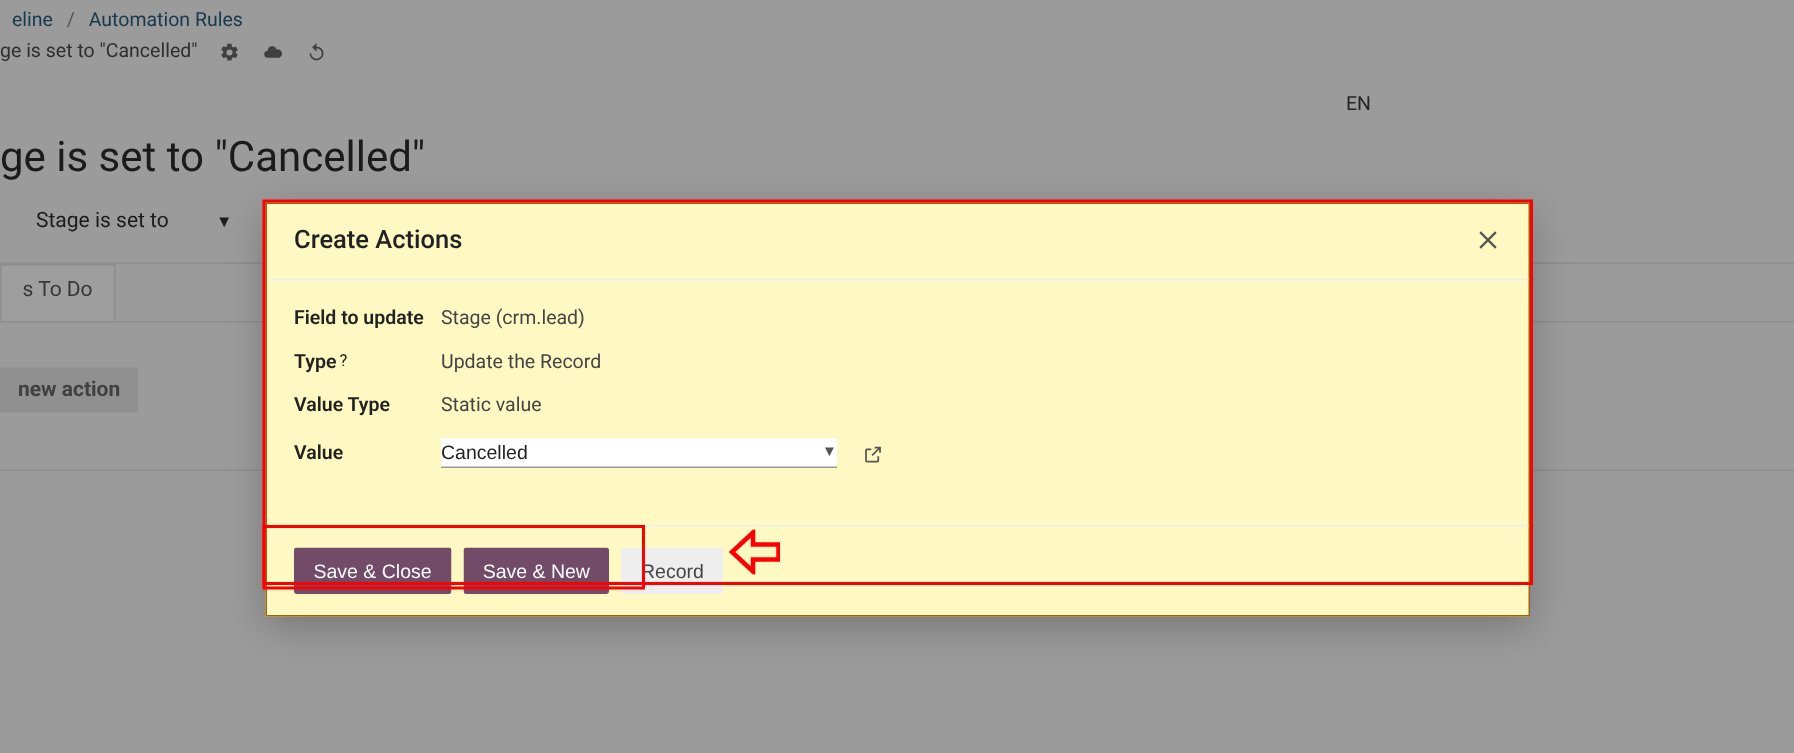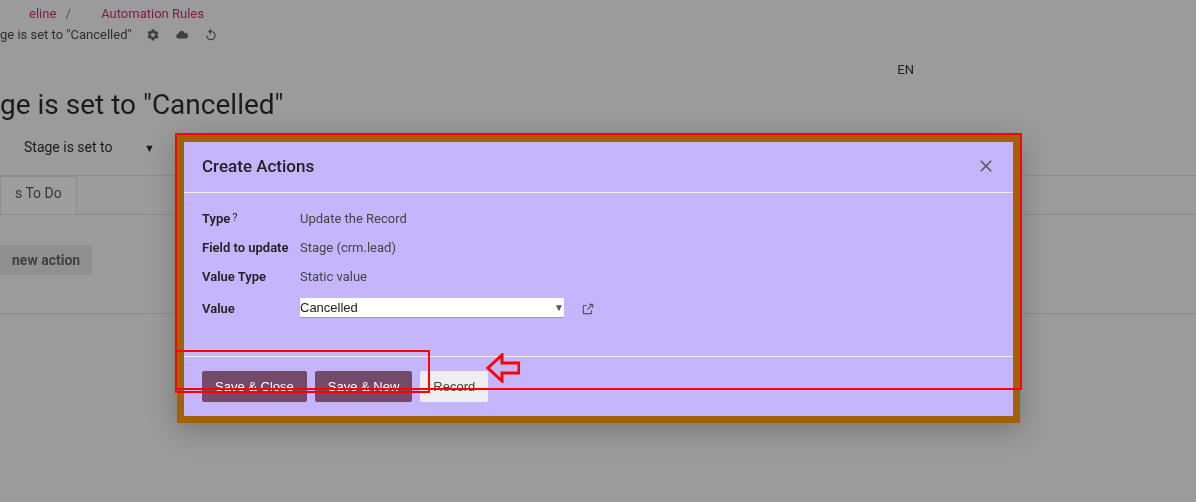--- a/index.html
+++ b/index.html
@@ -1,33 +1,33 @@
 <!DOCTYPE html>
 <html><head>
 <meta charset="utf-8">
 <style>
   * { box-sizing: border-box; }
   html, body { margin: 0; padding: 0; width: 1196px; height: 502px; font-family: -apple-system, "Segoe UI", Roboto, "Helvetica Neue", Arial, sans-serif; font-size: 14px; background: #f9f9f9; color: #111; overflow: hidden; }
   .bg-page { position: absolute; inset: 0; }
   .bg-breadcrumb { padding: 6px 8px; font-size: 13px; color: #333; }
   .bg-breadcrumb .sep { padding: 0 6px; color: #777; }
-  .bg-breadcrumb a { color: #be185d; margin-left: 21px; }
+  .bg-breadcrumb a { color: #0c4a6e; }
   .bg-subline { padding: 0 0 6px 0; font-size: 13px; color: #333; display:flex; align-items:center; gap:14px;}
   .bg-subline .icon { color:#555; display:inline-flex;}
   .bg-title { font-size: 28px; font-weight: 400; padding: 40px 0 16px 0; }
   .bg-cfg { font-size: 14px; padding: 2px 0 20px 0;}
   .bg-cfg .label { margin-right: 28px; margin-left: 24px; }
   .bg-cfg .caret { display:inline-block; margin-right:18px; font-size:11px;}
   .bg-tabs { border-top: 1px solid #e0e0e0; border-bottom: 1px solid #e0e0e0; height: 40px; display:flex;}
   .bg-tab { padding: 8px 14px; font-size: 14px; color:#444; border:1px solid #e0e0e0; border-bottom:none; background:#fff;}
   .bg-action-btn { margin: 30px 0; padding: 7px 12px; background:#e6e6e6; color:#555; display:inline-block; font-size:14px;font-weight:bold;}
   .bg-hr { border-top:1px solid #e0e0e0; margin-top: 8px; }
   .lang-badge { position:absolute; right: 282px; top: 62px; font-size:13px; color:#222;}
   .dim-overlay { position:absolute; inset:0; background: rgba(40,40,40,0.45); }
-  .modal { position:absolute; left:177px; top:135px; width:843px; background:#c4b5fd; border:7px solid #a16207; box-shadow: 0 6px 26px rgba(0,0,0,0.25);}
+  .modal { position:absolute; left:177px; top:135px; width:843px; background:#fef9c3; border:1px solid #a16207; box-shadow: 0 6px 26px rgba(0,0,0,0.25);}
   .modal-header { display:flex; align-items:center; justify-content:space-between; padding: 14px 18px 16px 18px;}
   .modal-title { font-size: 17px; font-weight:500; color:#222;}
   .modal-close { cursor:pointer; color:#555; }
   .modal-hr { border-top:1px solid #eee; }
   .modal-body { padding: 18px 18px 24px 18px; }
   .form-row { display:flex; align-items:center; margin-bottom: 14px; }
   .form-row .flabel { width: 98px; font-weight:600; color:#222; font-size:13px;}
   .form-row .fval { color:#444; font-size:13px;}
   .q { font-weight:400; font-size:11px; vertical-align: top; margin-left:2px;}
   .value-row .fval { position:relative; }
@@ -98,29 +98,29 @@
     <div class="modal-close">
       <svg width="18" height="18" viewBox="0 0 24 24">
           <path stroke="#555" stroke-width="2" fill="none" d="M5 5l14 14M19 5L5 19"></path>
         </svg>
     </div>
   </div>
   <div class="modal-hr"></div>
 
   <div class="modal-body">
     <div class="form-row">
+      <div class="flabel">Field to update</div>
+      <div class="fval">Stage (crm.lead)</div>
+    </div>
+
+    <div class="form-row">
       <div class="flabel">
         <span>Type</span><span class="q">?</span>
       </div>
       <div class="fval">Update the Record</div>
-    </div>
-
-    <div class="form-row">
-      <div class="flabel">Field to update</div>
-      <div class="fval">Stage (crm.lead)</div>
     </div>
 
     <div class="form-row">
       <div class="flabel">Value Type</div>
       <div class="fval">Static value</div>
     </div>
 
     <div class="form-row value-row">
       <div class="flabel">Value</div>
       <div class="fval">

